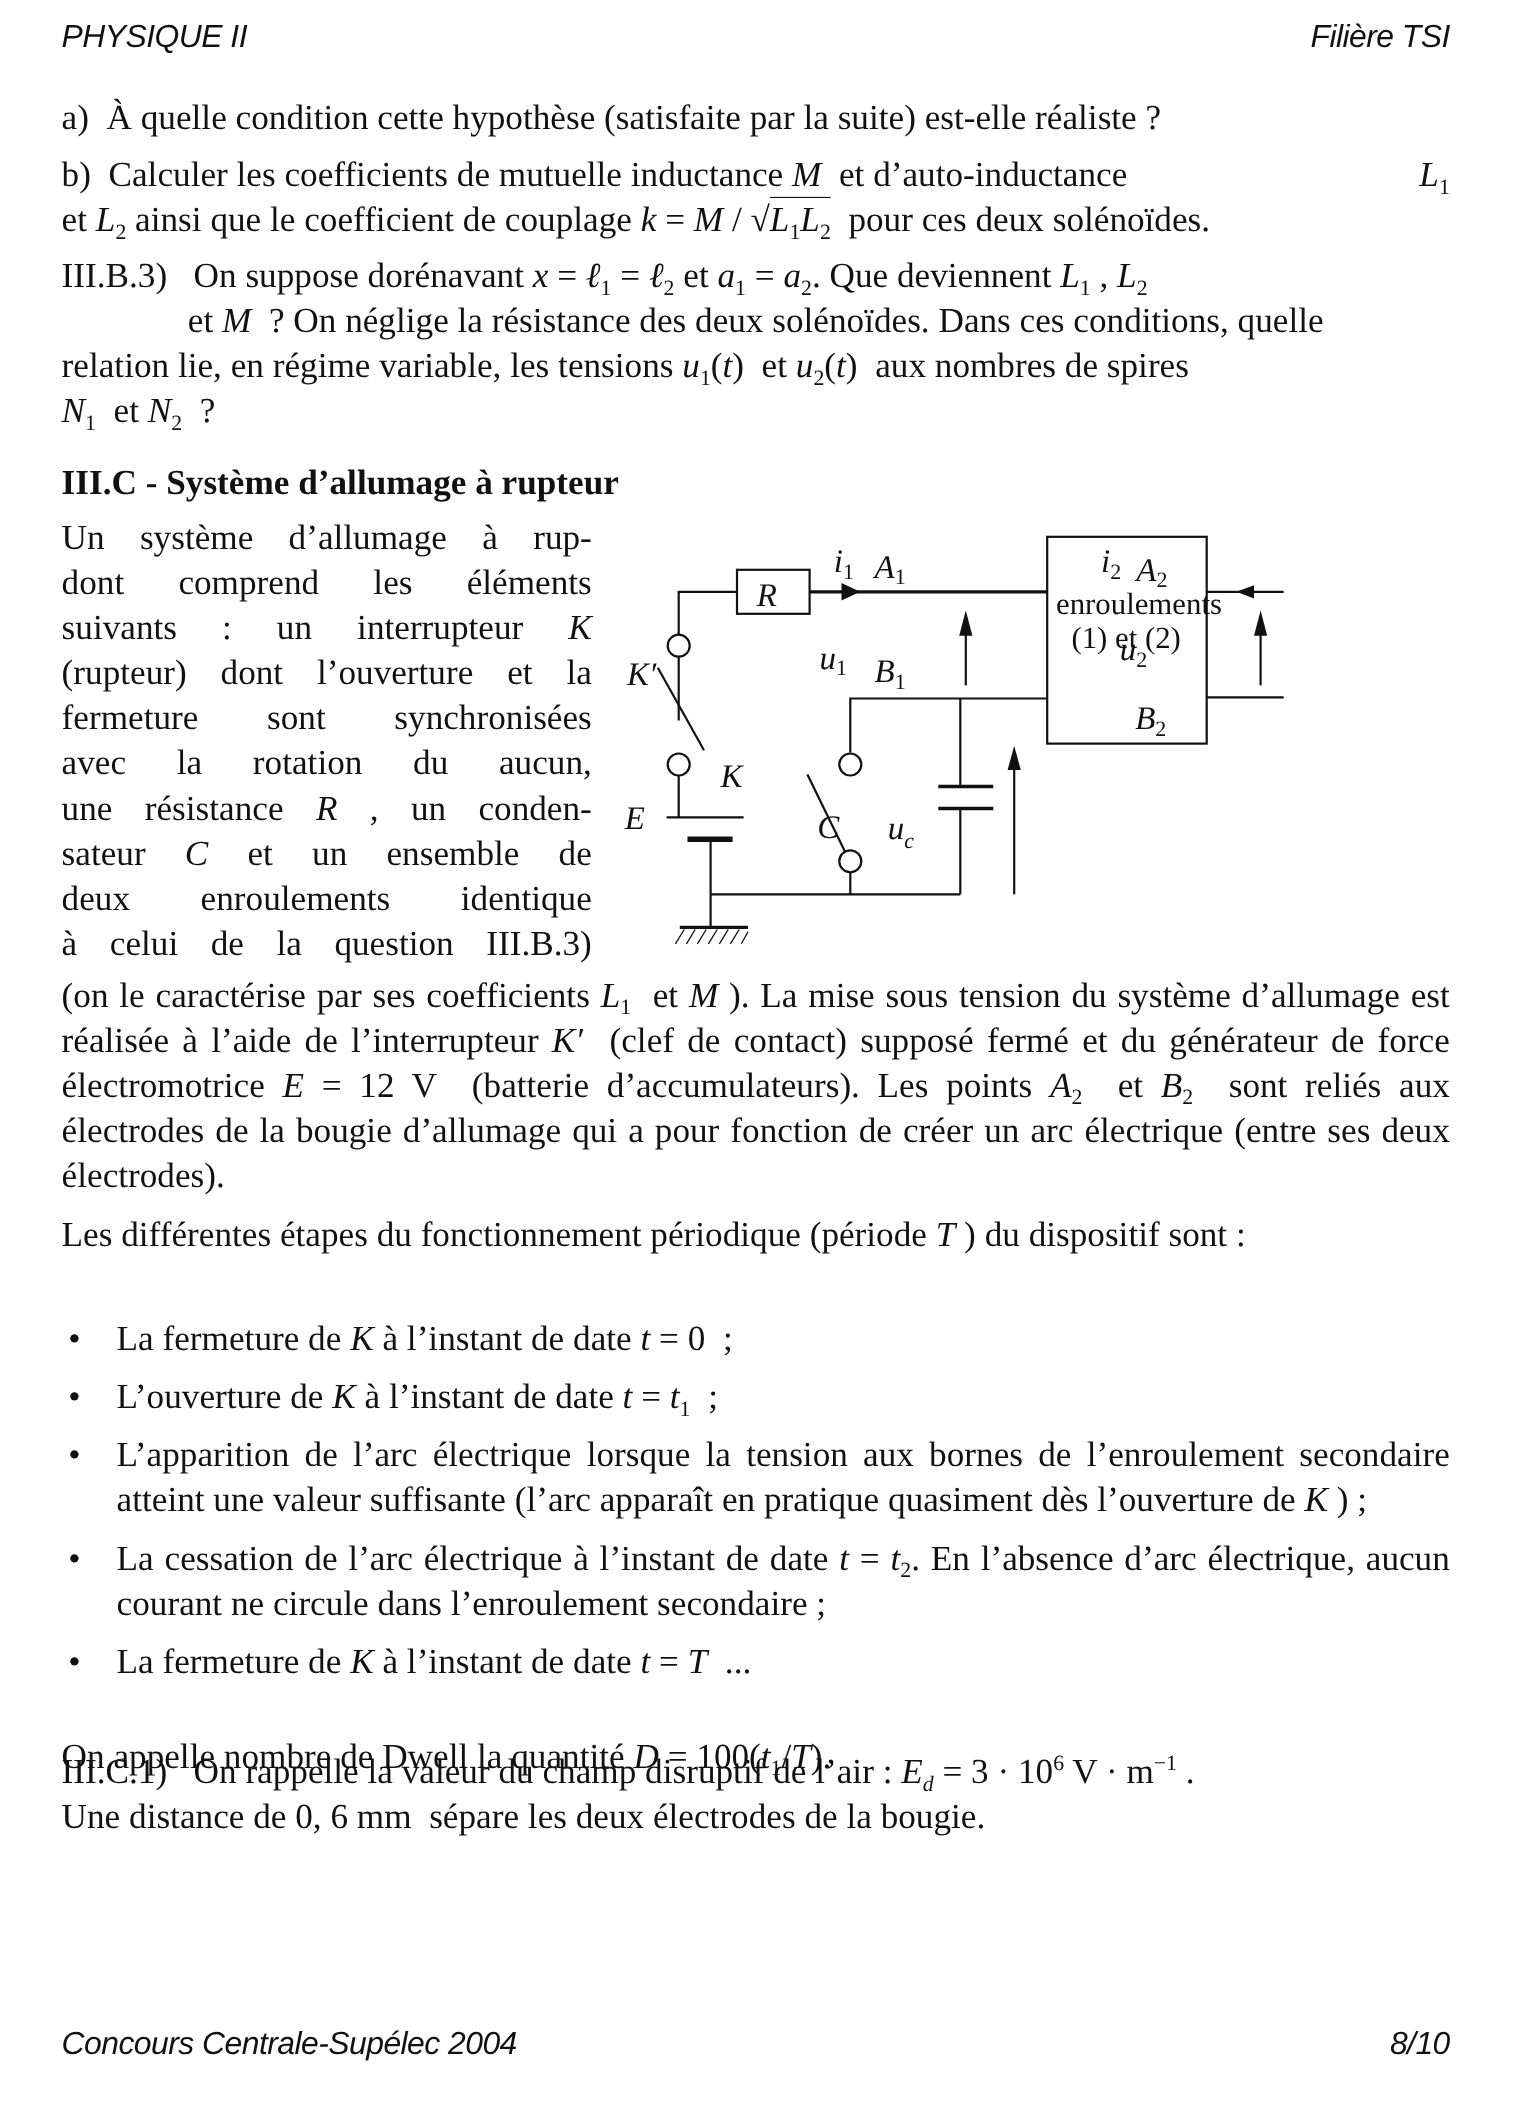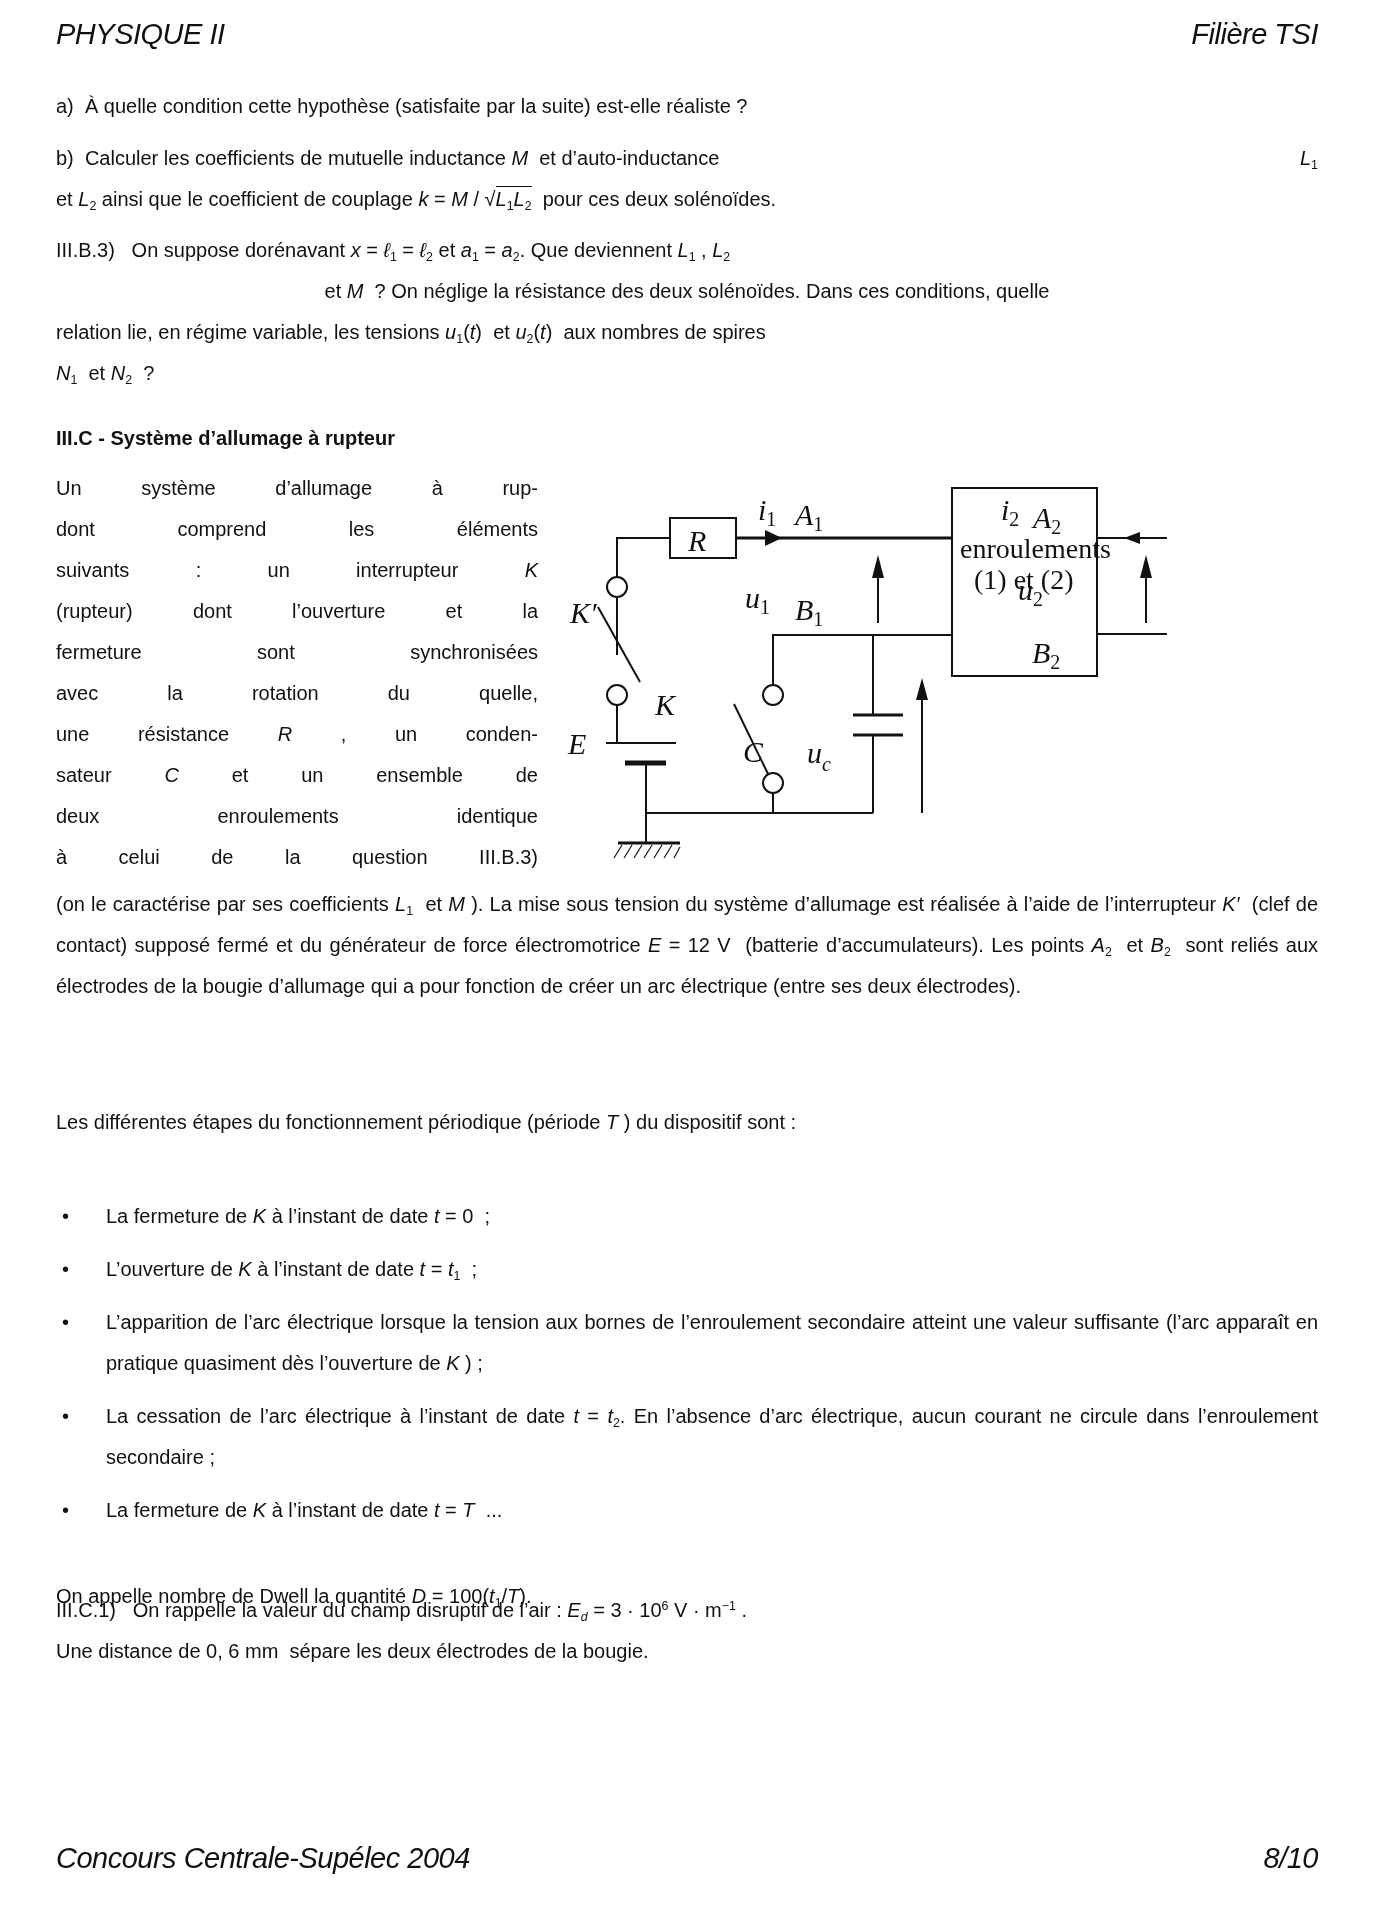--- a/index.html
+++ b/index.html
@@ -1,18 +1,18 @@
 <!DOCTYPE html>
 <html><head>
 <meta charset="utf-8">
 <style>
   html, body { margin:0; padding:0; background:#ffffff; }
   body { width:1375px; height:1920px; position:relative; overflow:hidden; color:#111; }
   .hdr { position:absolute; font-family:"Liberation Sans", sans-serif; font-style:italic; font-size:29px; letter-spacing:-0.5px; }
-  .serif { font-family:Liberation Sans, sans-serif; font-size:20px; line-height:41px; }
+  .serif { font-family:Liberation Serif, serif; font-size:32px; line-height:41px; }
   .block { position:absolute; left:56px; width:1262px; }
   .just { text-align:justify; text-align-last:left; }
   .line { white-space:nowrap; }
   i.v { font-style:italic; }
   sub { font-size:0.62em; vertical-align:-0.35em; line-height:0; }
   sup { font-size:0.62em; vertical-align:0.6em; line-height:0; }
   .bold { font-weight:bold; }
   .bullet { position:relative; padding-left:50px; }
   .bullet::before { content:"•"; position:absolute; left:6px; top:0; }
   .sqrt { border-top:1.5px solid #111; padding-top:1px; }
@@ -46,21 +46,21 @@
 </div>
 
 <div class="block serif bold" style="top:418px;">III.C - Système d’allumage à rupteur</div>
 
 <div class="serif" style="position:absolute; left:56px; top:468px; width:482px;">
   <div class="line" style="text-align-last:justify; text-align:justify;">Un système d’allumage à rup-</div>
   <div style="text-align:justify; text-align-last:justify;">dont comprend les éléments</div>
   <div style="text-align:justify; text-align-last:justify;">suivants : un interrupteur <i class="v">K</i></div>
   <div style="text-align:justify; text-align-last:justify;">(rupteur) dont l’ouverture et la</div>
   <div style="text-align:justify; text-align-last:justify;">fermeture sont synchronisées</div>
-  <div style="text-align:justify; text-align-last:justify;">avec la rotation du quelle,</div>
+  <div style="text-align:justify; text-align-last:justify;">avec la rotation du aucun,</div>
   <div style="text-align:justify; text-align-last:justify;">une résistance <i class="v">R</i> , un conden-</div>
   <div style="text-align:justify; text-align-last:justify;">sateur <i class="v">C</i> et un ensemble de</div>
   <div style="text-align:justify; text-align-last:justify;">deux enroulements identique</div>
   <div style="text-align:justify; text-align-last:justify;">à celui de la question III.B.3)</div>
 </div>
 
 <svg style="position:absolute; left:560px; top:470px;" width="780" height="400" viewBox="0 0 780 400">
   <g stroke="#111" stroke-width="2" fill="none">
 
     <polyline points="57,185 57,68 110,68"></polyline>

